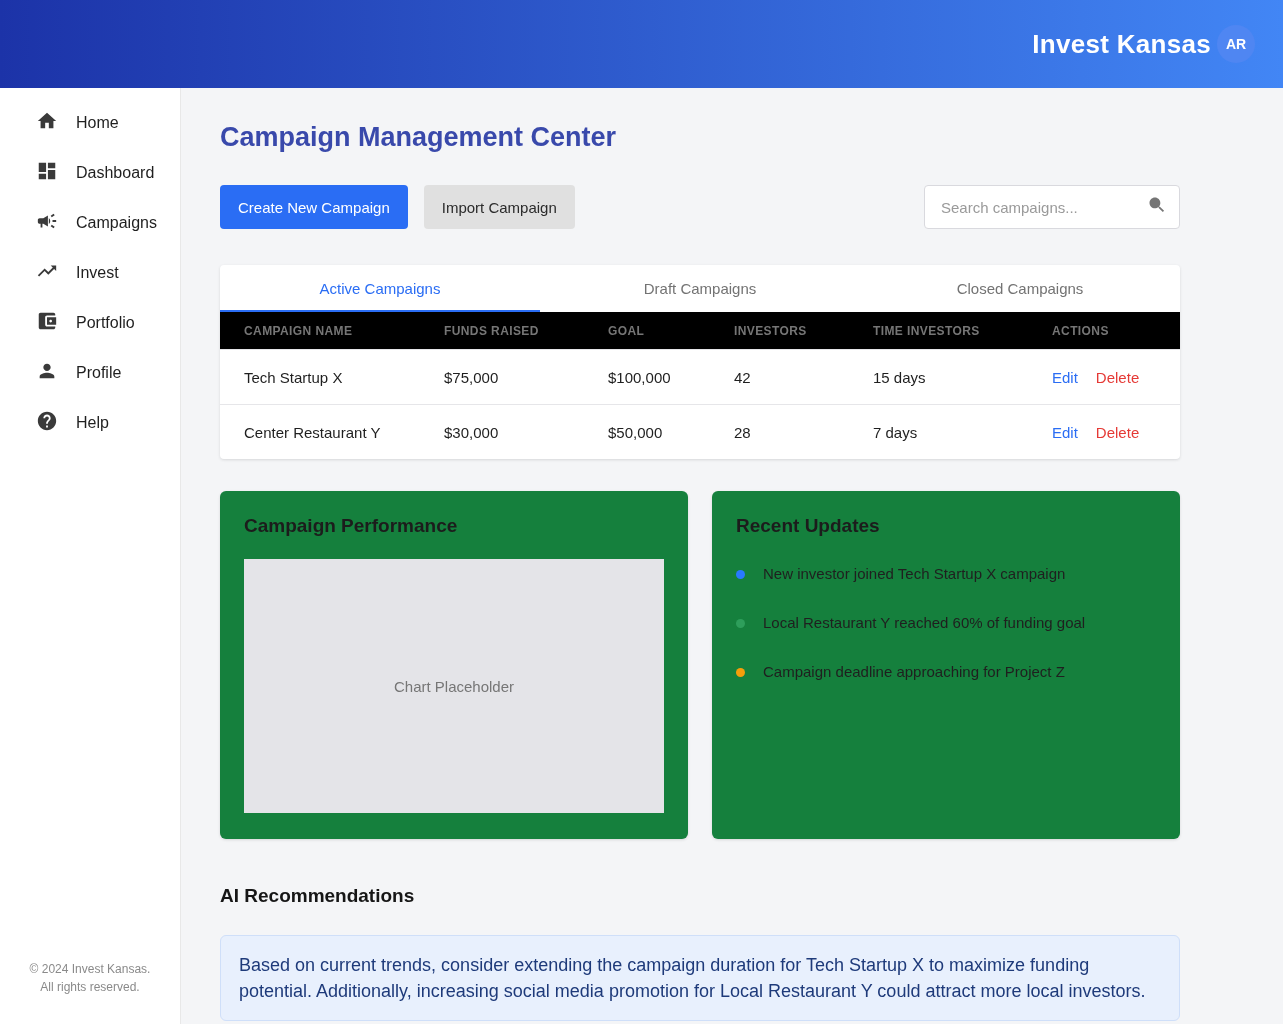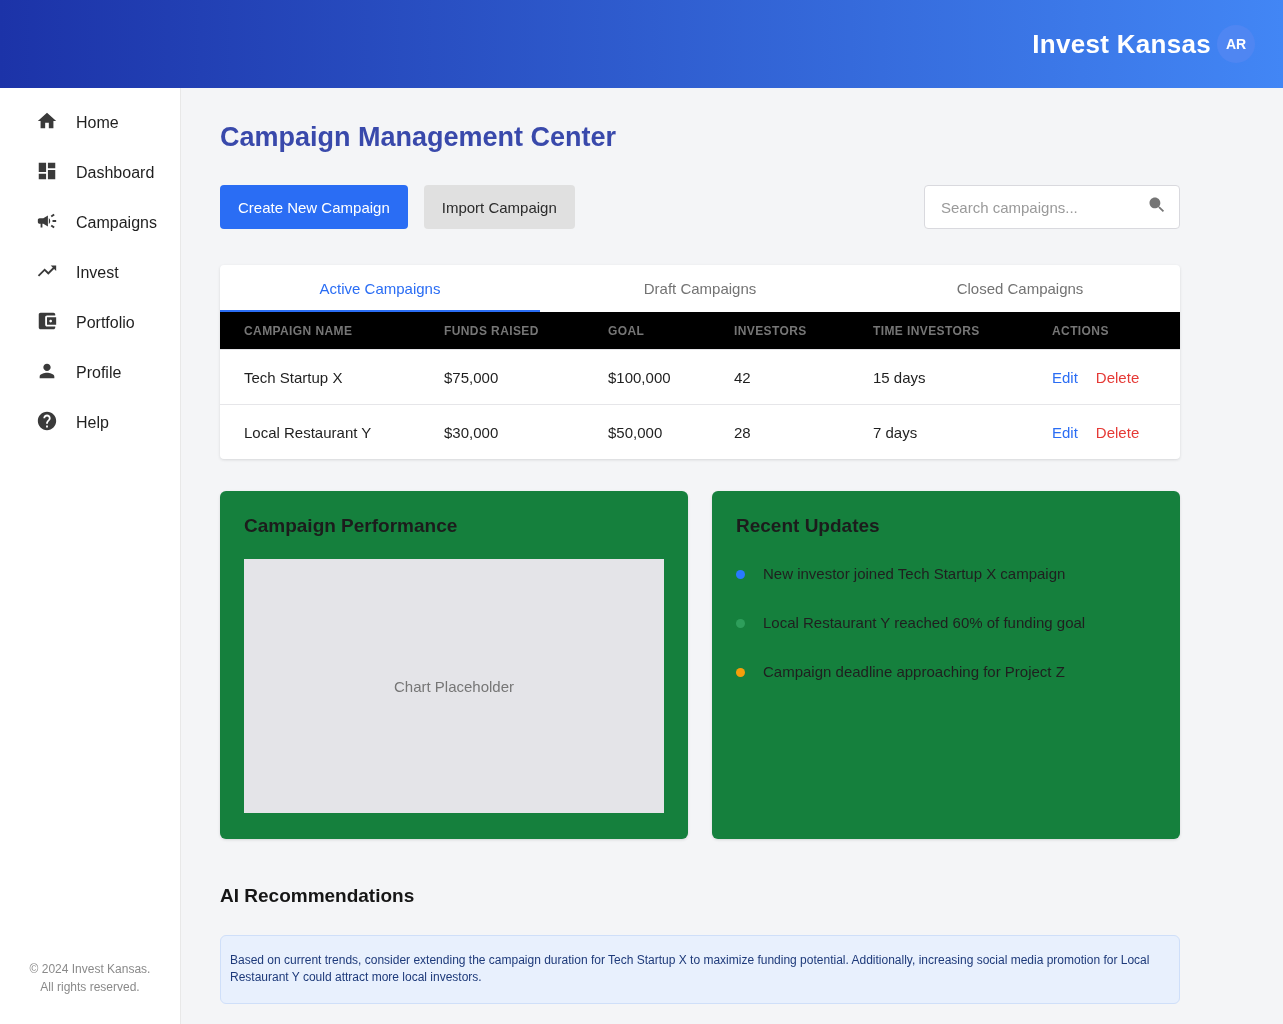--- a/index.html
+++ b/index.html
@@ -120,21 +120,21 @@
   }
   .dot { width: 9px; height: 9px; border-radius: 50%; margin-top: 5px; flex: none; }
   .dot-0 { background: #2979ff; }
   .dot-1 { background: #2e9e5b; }
   .dot-2 { background: #f59e0b; }
 
   
   .ai-title { font-size: 19px; font-weight: 700; color: #161616; margin: 46px 0 28px; }
   .ai-box {
     background: #e8f0fd; border: 1px solid #cfdff9; border-radius: 6px;
-    padding: 16px 9px; font-size: 12px; line-height: 1.45; color: #1e3a7a;
+    padding: 16px 18px; font-size: 18px; line-height: 1.45; color: #1e3a7a;
   }
 </style>
 </head>
 <body>
 
 <header class="topbar">
   <div class="brand">Invest Kansas</div>
   <div class="avatar">AR</div>
 </header>
 
@@ -241,21 +241,21 @@
           <div>$100,000</div>
           <div>42</div>
           <div>15 days</div>
           <div class="actions">
             <span class="link-edit">Edit</span>
             <span class="link-delete">Delete</span>
           </div>
         </div>
 
         <div class="trow tdata">
-          <div>Local Restaurant Y</div>
+          <div>Center Restaurant Y</div>
           <div>$30,000</div>
           <div>$50,000</div>
           <div>28</div>
           <div>7 days</div>
           <div class="actions">
             <span class="link-edit">Edit</span>
             <span class="link-delete">Delete</span>
           </div>
         </div>
       </section>

